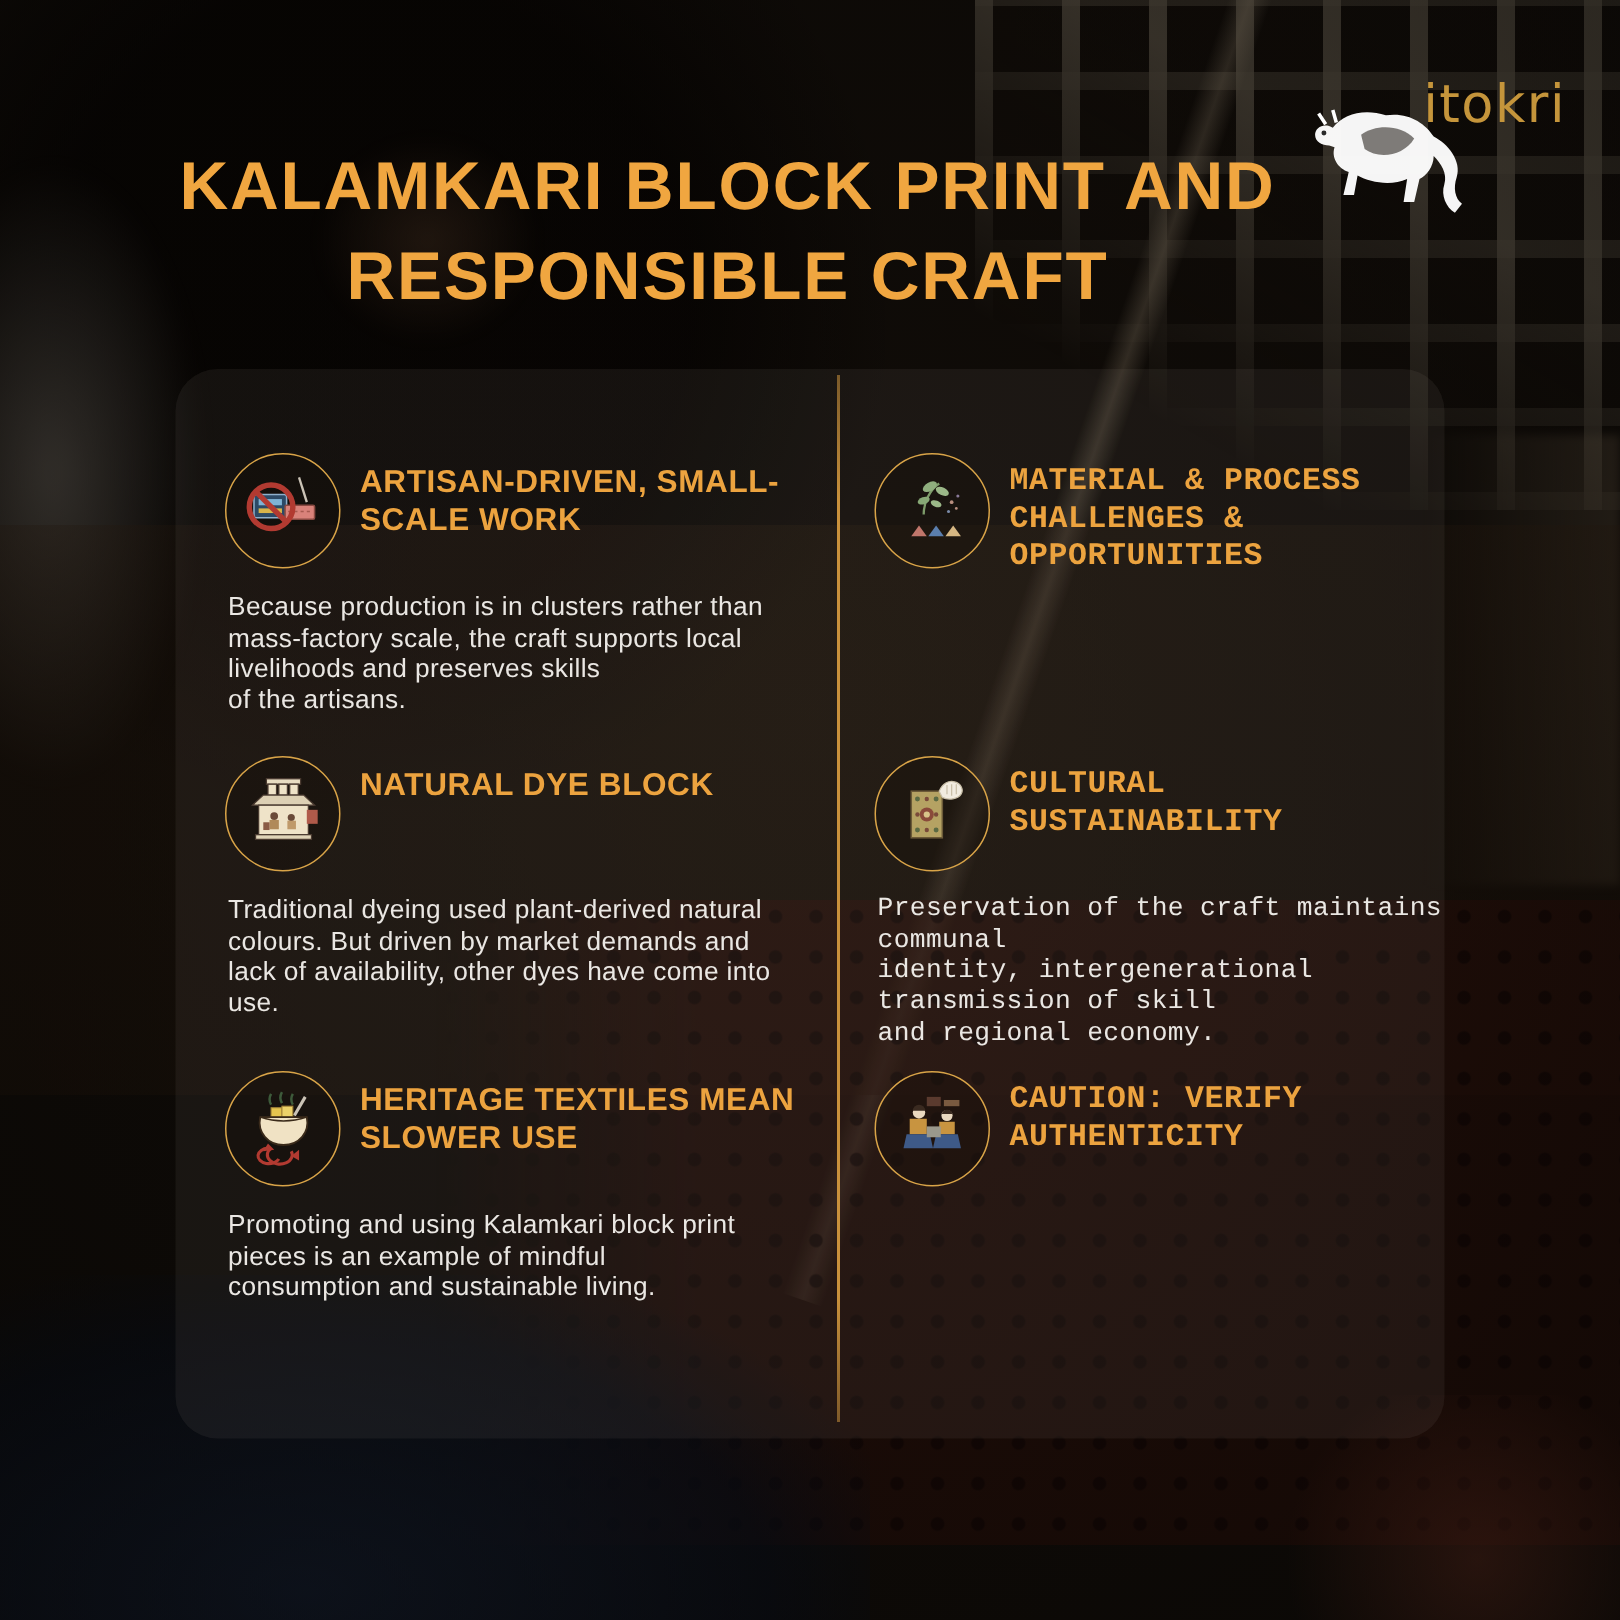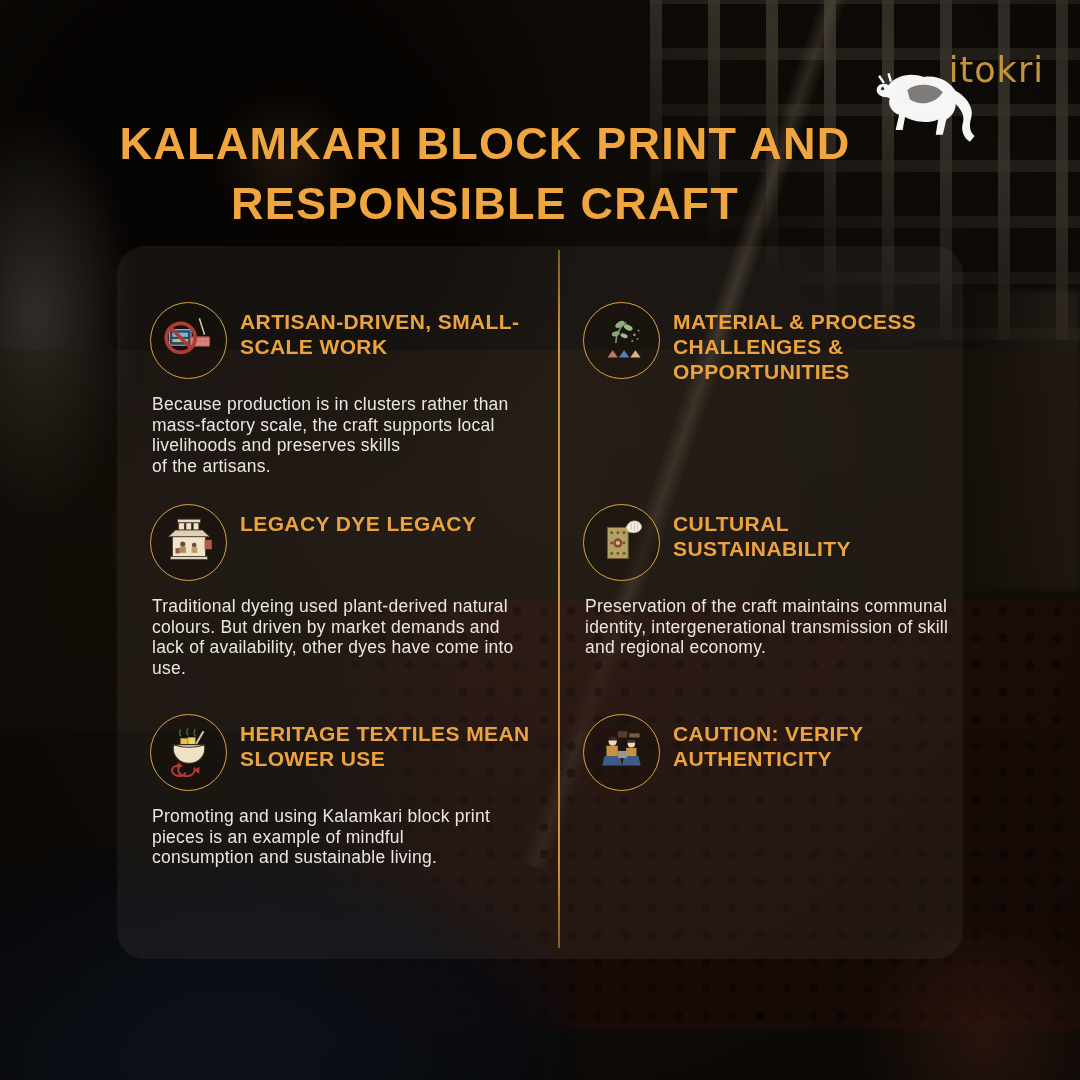--- a/index.html
+++ b/index.html
@@ -70,39 +70,39 @@
   
   .brand-text{
     position:absolute;top:50px;right:36px;
     font-size:35px;font-weight:400;letter-spacing:1px;color:#C5953B;
     font-family:"DejaVu Sans",sans-serif;
   }
   .brand-cow{position:absolute;top:56px;right:90px;width:118px;height:102px;}
   
   .title{
     position:absolute;top:94px;left:0;width:970px;text-align:center;
-    color:#F0A640;font-weight:800;font-size:45px;line-height:1.34;letter-spacing:1.2px;margin-top:20px;
+    color:#F0A640;font-weight:800;font-size:45px;line-height:1.34;letter-spacing:1.2px;
   }
   
   .panel{
     position:absolute;left:117px;top:246px;width:846px;height:713px;
     background:rgba(150,138,126,.10);
     border-radius:28px;
   }
   .divider{
     position:absolute;left:441px;top:4px;bottom:11px;width:2px;
     background:linear-gradient(180deg,rgba(201,145,60,.55),#C9913C 12%,#C9913C 88%,rgba(201,145,60,.55));
   }
   .panel-content{
     position:absolute;inset:0;padding-top:56px;
     display:grid;grid-template-columns:441px 405px;grid-template-rows:202px 210px auto;
   }
   .item{position:relative;}
   .item.left{padding-left:33px;}
-  .item.right{padding-left:25px;}
+  .item.right{padding-left:25px;font-family:Liberation Mono, monospace;}
   .item-head{display:flex;align-items:flex-start;}
   .icon-circle{
     flex:none;width:77px;height:77px;border-radius:50%;
     border:1.5px solid #D9A448;background:rgba(18,11,7,.32);
     display:flex;align-items:center;justify-content:center;box-sizing:border-box;
   }
   .icon-circle svg{width:58px;height:58px;}
   .item h3{
     margin:7px 0 0 13px;width:max-content;
     font-size:21px;line-height:1.2;font-weight:700;letter-spacing:.4px;
@@ -209,21 +209,21 @@
             <rect x="12" y="22" width="32" height="19" fill="#efe3c8" stroke="#4a3a30" stroke-width="0.8"></rect>
             <rect x="43" y="25" width="7" height="9" fill="#b05a4a"></rect>
             <circle cx="22" cy="29" r="2.5" fill="#6a4a38"></circle>
               <rect x="19" y="31.5" width="6" height="6" fill="#b08a5a"></rect>
             <circle cx="33" cy="30" r="2.3" fill="#6a4a38"></circle>
               <rect x="30.5" y="32" width="5.5" height="5.5" fill="#c09a6a"></rect>
             <rect x="15" y="33" width="4" height="5" fill="#8a5a44"></rect>
             <rect x="10" y="41" width="36" height="3" fill="#e0d4b8" stroke="#4a3a30" stroke-width="0.8"></rect>
           </svg>
         </div>
-        <h3>LEGACY DYE LEGACY</h3>
+        <h3>NATURAL DYE BLOCK</h3>
       </div>
       <p>Traditional dyeing used plant-derived natural
 colours. But driven by market demands and
 lack of availability, other dyes have come into
 use.</p>
     </div>
 
     <div class="item right">
       <div class="item-head">
         <div class="icon-circle">

